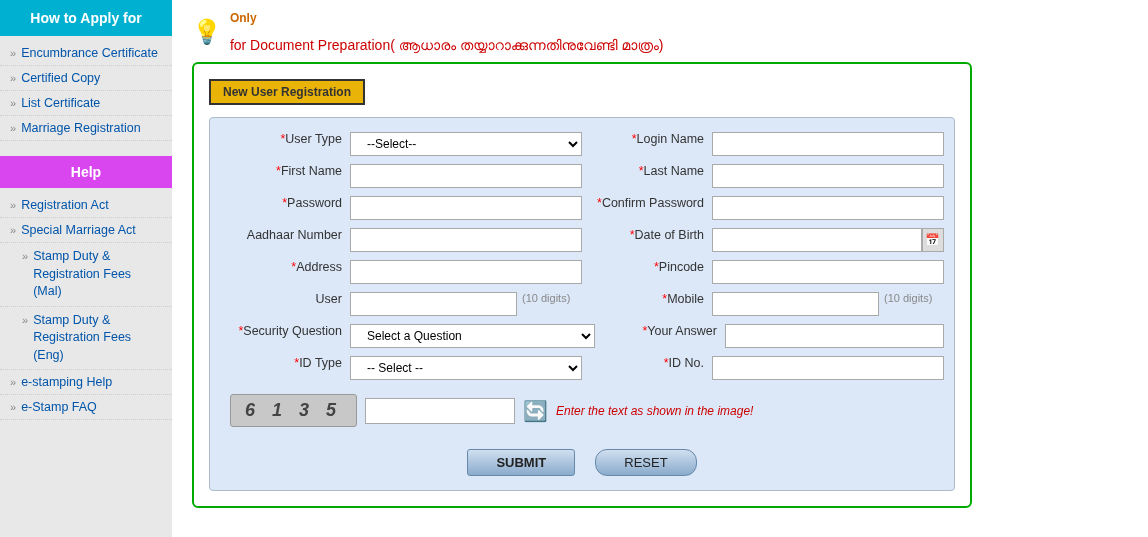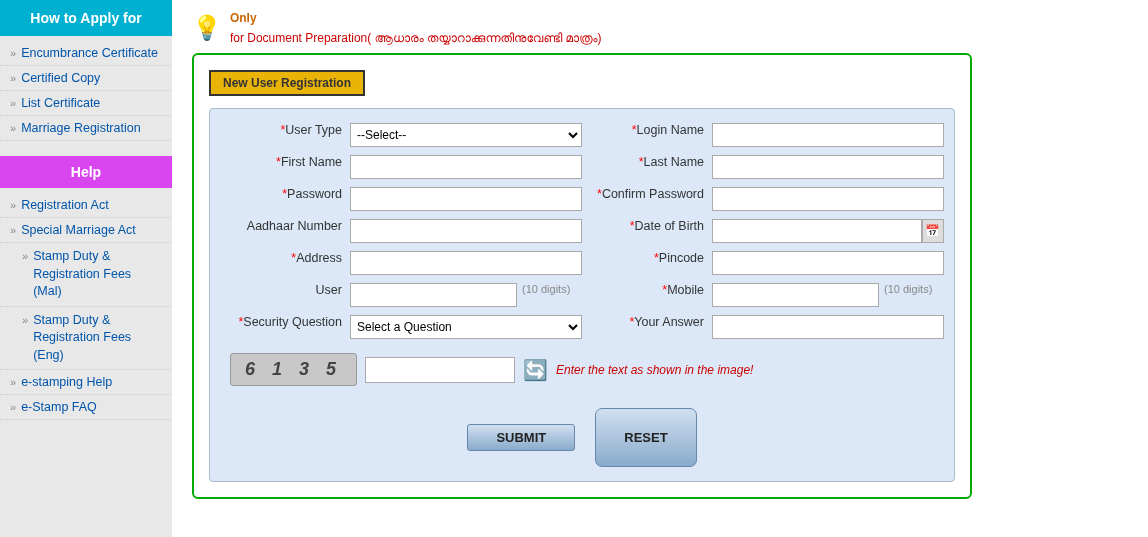--- a/index.html
+++ b/index.html
@@ -17,45 +17,45 @@
     .sidebar-item-multi { padding: 5px 10px 5px 22px; color: #0055aa; font-size: 12.5px; cursor: pointer; border-bottom: 1px dotted #ccc; line-height: 1.4; display: flex; }
     .sidebar-item-multi .arrow { color: #888; margin-right: 5px; font-size: 11px; margin-top: 1px; flex-shrink: 0; }
 
     
     .main { flex: 1; background: #fff; padding: 10px 20px; overflow-y: auto; }
 
     
     .hint-row { display: flex; align-items: center; margin-bottom: 8px; }
     .bulb-icon { font-size: 24px; margin-right: 8px; }
     .hint-only { color: #cc6600; font-weight: bold; font-size: 12px; }
-    .hint-text { color: #cc0000; font-size: 12px; margin-top: 6px; }
+    .hint-text { color: #cc0000; font-size: 14px; margin-top: 12px; }
 
     
     .form-outer { border: 2px solid #00aa00; border-radius: 6px; padding: 15px; background: #fff; max-width: 780px; }
     .form-title { font-size: 12px; font-weight: bold; border: 2px solid #333; display: inline-block; padding: 4px 12px; margin-bottom: 12px; background: #eab308; }
 
     .form-inner { background: #dce8f8; border: 1px solid #aabbcc; border-radius: 4px; padding: 14px 10px 14px 10px; }
 
     .form-row { display: flex; align-items: center; margin-bottom: 8px; }
     .form-half { flex: 1; display: flex; align-items: flex-start; }
     .form-label { width: 130px; text-align: right; padding-right: 8px; font-size: 12.5px; flex-shrink: 0; }
     .required { color: red; }
     .form-input { flex: 1; height: 24px; border: 1px solid #aaa; padding: 2px 5px; font-size: 12px; background: #fff; }
-    .form-select { flex: 1; height: 24px; border: 1px solid #aaa; padding: 2px 2px; font-size: 12px; background: #fff; }
+    .form-select { flex: 1; height: 24px; border: 1px solid #aaa; padding: 2px 12px; font-size: 12px; background: #fff; }
     .hint-digits { color: #888; font-size: 11px; margin-left: 5px; white-space: nowrap; }
 
     .captcha-row { display: flex; align-items: center; padding: 6px 10px; }
     .captcha-box { background: #c8c8c8; border: 1px solid #999; padding: 5px 14px; font-size: 18px; font-weight: bold; letter-spacing: 6px; color: #444; border-radius: 3px; margin-right: 8px; font-style: italic; }
     .captcha-input { width: 150px; height: 26px; border: 1px solid #aaa; padding: 2px 5px; font-size: 12px; }
     .refresh-icon { font-size: 20px; color: #4488cc; cursor: pointer; margin: 0 8px; }
     .captcha-hint { color: #cc0000; font-style: italic; font-size: 12px; }
 
-    .btn-row { display: flex; justify-content: center; gap: 20px; margin-top: 10px; padding-top: 6px; align-items: center; }
+    .btn-row { display: flex; justify-content: center; gap: 20px; margin-top: 10px; padding-top: 6px; }
     .btn-submit { background: linear-gradient(to bottom, #d0dff0, #8aabcc); border: 1px solid #6688aa; padding: 5px 28px; font-size: 13px; font-weight: bold; cursor: pointer; border-radius: 3px; color: #222; }
-    .btn-reset { background: linear-gradient(to bottom, #d0dff0, #8aabcc); border: 1px solid #6688aa; padding: 21px 28px; font-size: 13px; font-weight: bold; cursor: pointer; border-radius: 7px; color: #222; }
+    .btn-reset { background: linear-gradient(to bottom, #d0dff0, #8aabcc); border: 1px solid #6688aa; padding: 5px 28px; font-size: 13px; font-weight: normal; cursor: pointer; border-radius: 12px; color: #222; }
 
     .date-input-wrap { display: flex; flex: 1; align-items: center; }
     .date-input-wrap input { flex: 1; height: 24px; border: 1px solid #aaa; padding: 2px 5px; font-size: 12px; }
     .calendar-btn { border: 1px solid #aaa; background: #ddd; height: 24px; width: 22px; display: flex; align-items: center; justify-content: center; cursor: pointer; font-size: 12px; }
   </style>
 </head>
 <body>
 
 <div class="layout">
 
@@ -210,20 +210,35 @@
               <option>What is your pet name?</option>
               <option>What is your mother's maiden name?</option>
             </select>
           </div>
           <div class="form-half">
             <label class="form-label"><span class="required">*</span>Your Answer</label>
             <input type="text" class="form-input" style="">
           </div>
         </div>
 
+        <div class="form-row">
+          <div class="form-half">
+            <label class="form-label"><span class="required">*</span>ID Type</label>
+            <select class="form-select">
+              <option>-- Select --</option>
+              <option>Aadhaar</option>
+              <option>Voter ID</option>
+              <option>Passport</option>
+            </select>
+          </div>
+          <div class="form-half">
+            <label class="form-label"><span class="required">*</span>ID No.</label>
+            <input type="text" class="form-input" style="">
+          </div>
+        </div>
 
         <div class="captcha-row">
           <div class="captcha-box">6 1 3 5</div>
           <input type="text" class="captcha-input" style="">
           <span class="refresh-icon">🔄</span>
           <span class="captcha-hint">Enter the text as shown in the image!</span>
         </div>
 
         <div class="btn-row">
           <button class="btn-submit">SUBMIT</button>

